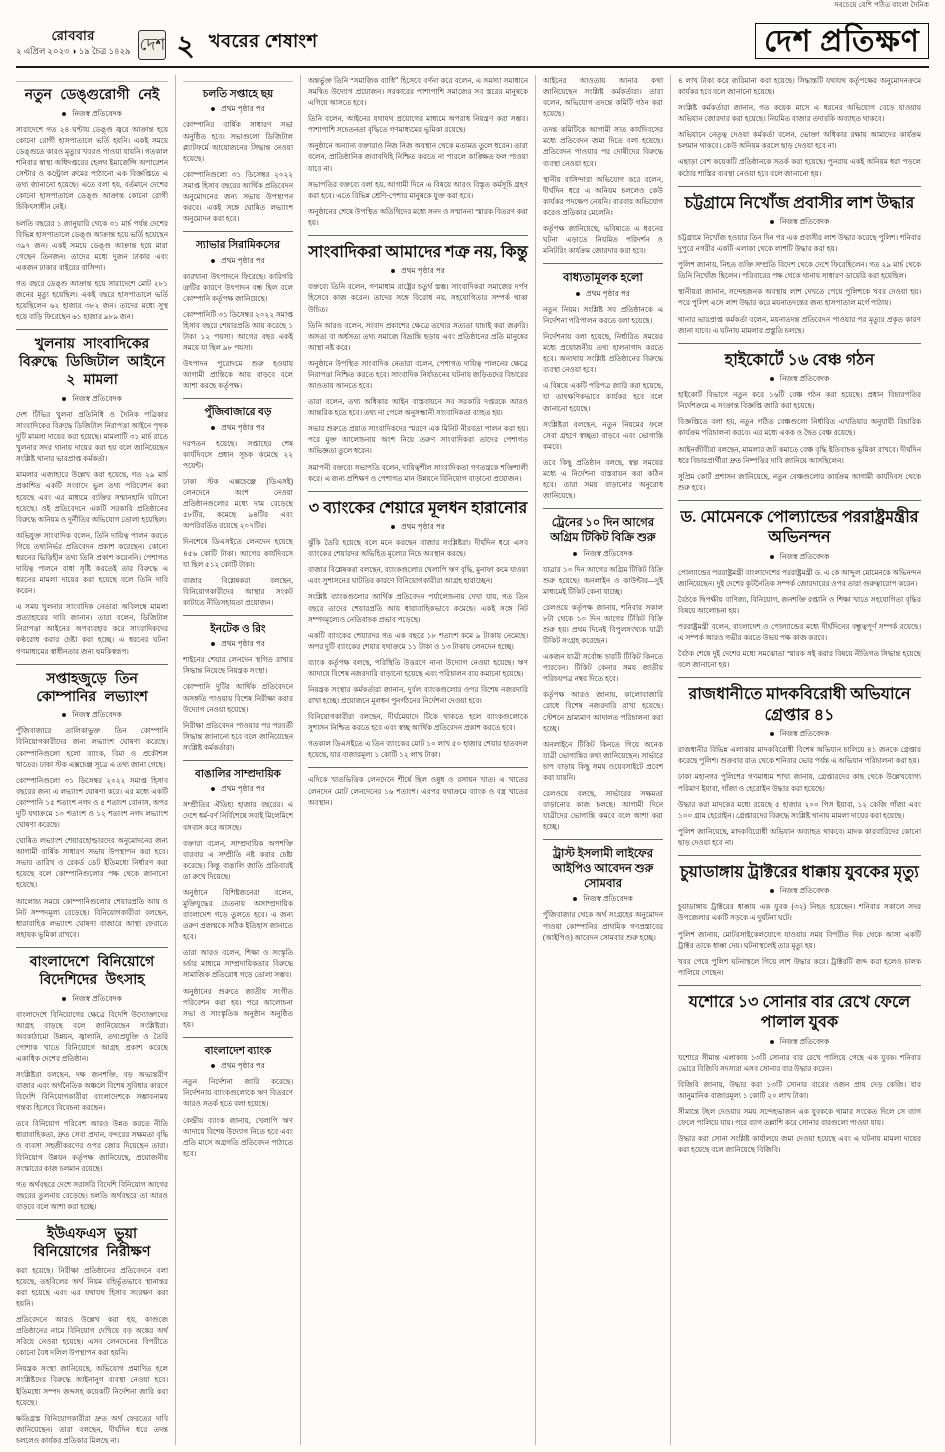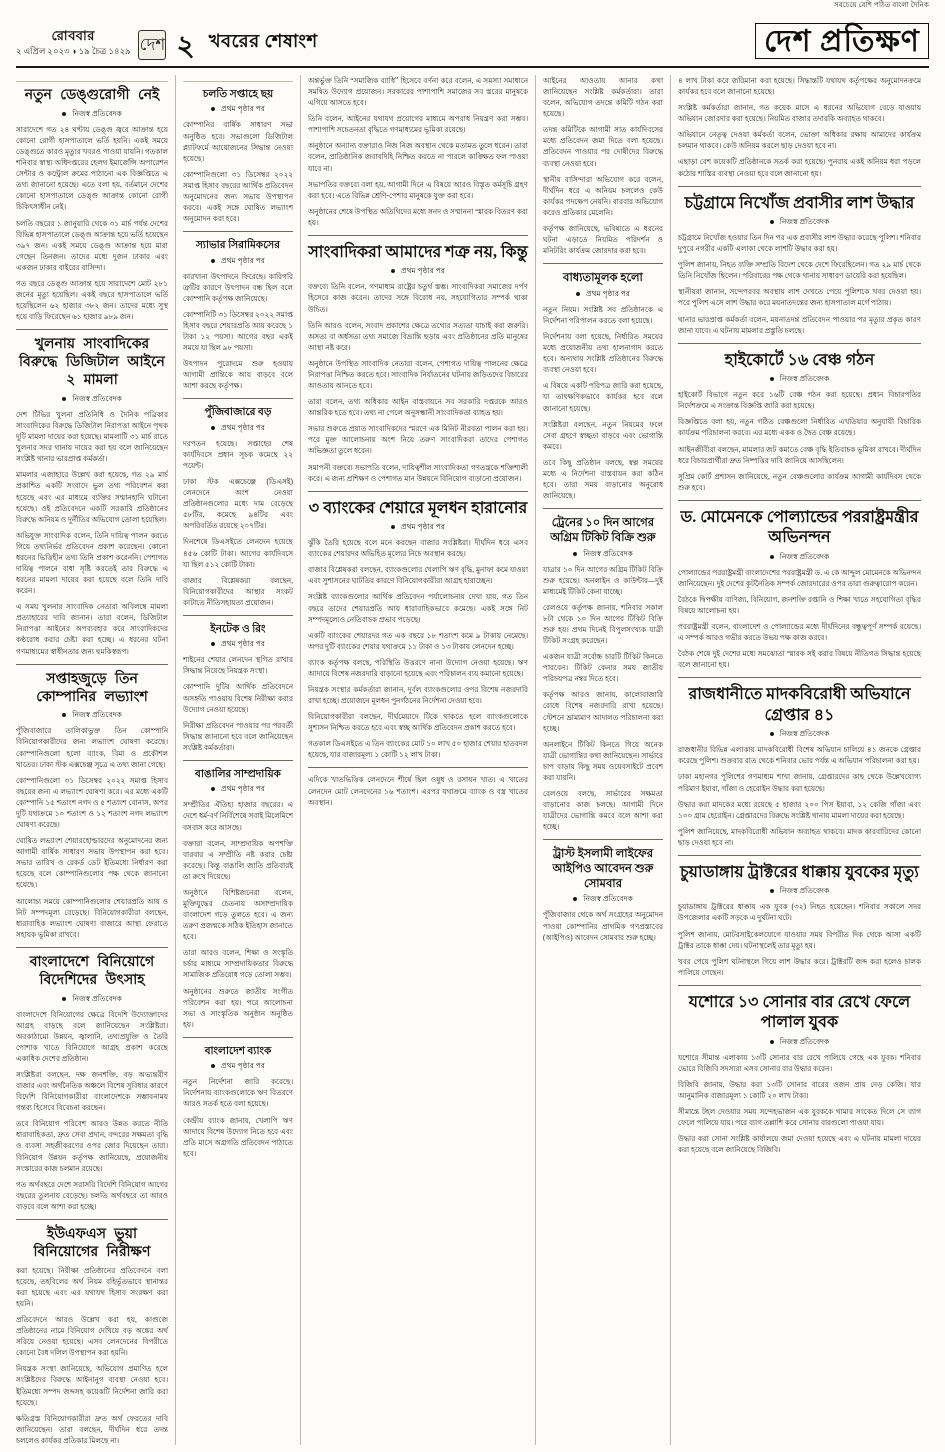--- a/index.html
+++ b/index.html
@@ -408,21 +408,21 @@
         </div>
         <div class="rule"></div>
         <div>
           <div class="headline h-md">চট্টগ্রামে নিখোঁজ প্রবাসীর লাশ উদ্ধার</div>
           <div class="byline center">
             <span class="bullet"></span>
             <span>নিজস্ব প্রতিবেদক</span>
           </div>
           <p class="body">চট্টগ্রামে নিখোঁজ হওয়ার তিন দিন পর এক প্রবাসীর লাশ উদ্ধার করেছে পুলিশ। শনিবার দুপুরে নগরীর একটি এলাকা থেকে লাশটি উদ্ধার করা হয়।</p>
           <p class="body">পুলিশ জানায়, নিহত ব্যক্তি সম্প্রতি বিদেশ থেকে দেশে ফিরেছিলেন। গত ২৯ মার্চ থেকে তিনি নিখোঁজ ছিলেন। পরিবারের পক্ষ থেকে থানায় সাধারণ ডায়েরি করা হয়েছিল।</p>
-          <p class="body">স্থানীয়রা জানান, সন্দেপরবর অবস্থায় লাশ দেখতে পেয়ে পুলিশকে খবর দেওয়া হয়। পরে পুলিশ এসে লাশ উদ্ধার করে ময়নাতদন্তের জন্য হাসপাতাল মর্গে পাঠায়।</p>
+          <p class="body">স্থানীয়রা জানান, সন্দেহজনক অবস্থায় লাশ দেখতে পেয়ে পুলিশকে খবর দেওয়া হয়। পরে পুলিশ এসে লাশ উদ্ধার করে ময়নাতদন্তের জন্য হাসপাতাল মর্গে পাঠায়।</p>
           <p class="body">থানার ভারপ্রাপ্ত কর্মকর্তা বলেন, ময়নাতদন্ত প্রতিবেদন পাওয়ার পর মৃত্যুর প্রকৃত কারণ জানা যাবে। এ ঘটনায় মামলার প্রস্তুতি চলছে।</p>
         </div>
         <div class="rule"></div>
         <div>
           <div class="headline h-md">হাইকোর্টে ১৬ বেঞ্চ গঠন</div>
           <div class="byline center">
             <span class="bullet"></span>
             <span>নিজস্ব প্রতিবেদক</span>
           </div>
           <p class="body">হাইকোর্ট বিভাগে নতুন করে ১৬টি বেঞ্চ গঠন করা হয়েছে। প্রধান বিচারপতির নির্দেশক্রমে এ সংক্রান্ত বিজ্ঞপ্তি জারি করা হয়েছে।</p>

